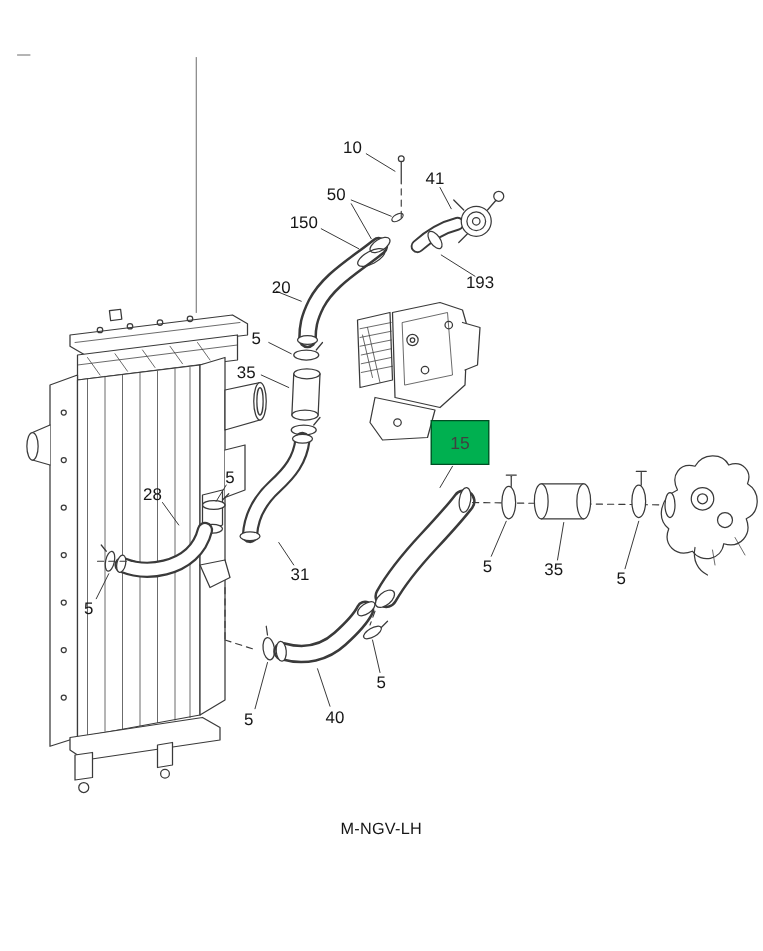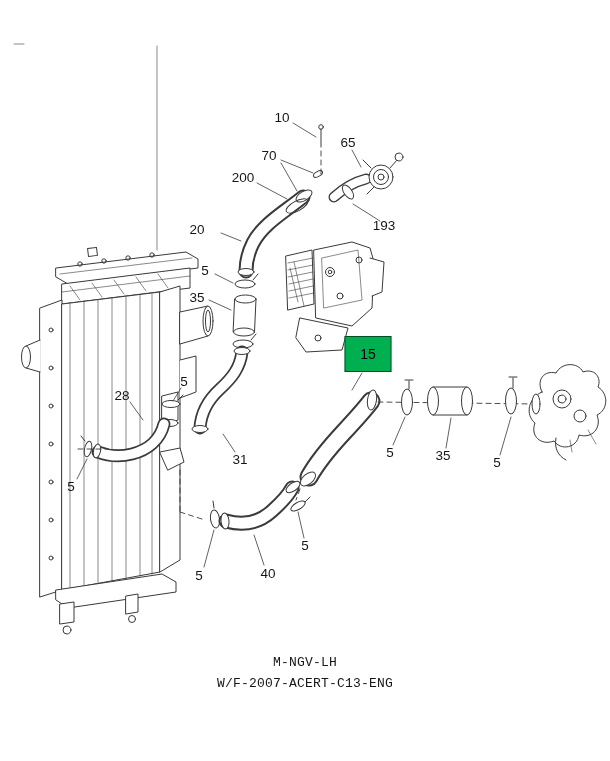--- a/index.html
+++ b/index.html
@@ -5,25 +5,25 @@
   * { margin:0; padding:0; box-sizing:border-box; }
   html,body { background:#ffffff; font-family:"Liberation Sans", sans-serif; }
   .stage { position:relative; width:610px; height:751px; background:#fff; overflow:hidden; }
   .stage > svg { position:absolute; left:0; top:0; }
   .callout {
     position:absolute; transform:translate(-50%,-50%);
     font-size:13.5px; color:#161616; white-space:nowrap; line-height:1;
   }
   .callout.highlight {
     width:47px; height:36px; display:flex; align-items:center; justify-content:center;
-    background:#00b050; border:1px solid rgba(0,0,0,0.55); font-size:14px; color:#000000;
+    background:#00b050; border:1px solid rgba(0,0,0,0.55); font-size:14px; color:#404040;
   }
   .captions {
     position:absolute; left:0; right:0; top:653px; text-align:center;
-    font-size:13px; color:#161616; line-height:1.6; letter-spacing:0.2px;font-family:Liberation Mono, monospace;
+    font-size:13px; color:#161616; line-height:1.6; letter-spacing:0.2px;
   }
   .ln   { fill:none; stroke:#3a3a3a; stroke-width:1; stroke-linecap:round; stroke-linejoin:round; }
   .thin { stroke-width:0.6; }
   .dash { stroke-dasharray:5 4; stroke-width:0.9; }
   .ldr  { stroke-width:0.8; }
   .wfill{ fill:#ffffff; }
 </style>
 </head>
 <body>
 
@@ -221,37 +221,36 @@
         <path d="M446 448 L451 418"></path>
         <path d="M500 455 L511 417"></path>
         <path d="M204 567 L214 530"></path>
         <path d="M264 565 L254 535"></path>
         <path d="M304 538 L298 512"></path>
       </g>
     </g>
   </svg>
 
   <div class="callout" style="left:282px;top:118px">10</div>
-  <div class="callout" style="left:348px;top:143px">65</div>
-  <div class="callout" style="left:269px;top:156px">70</div>
-  <div class="callout" style="left:243px;top:178px">200</div>
+  <div class="callout" style="left:348px;top:143px">41</div>
+  <div class="callout" style="left:269px;top:156px">50</div>
+  <div class="callout" style="left:243px;top:178px">150</div>
   <div class="callout" style="left:384px;top:226px">193</div>
-  <div class="callout" style="left:197px;top:230px">20</div>
+  <div class="callout" style="left:225px;top:230px">20</div>
   <div class="callout" style="left:205px;top:271px">5</div>
   <div class="callout" style="left:197px;top:298px">35</div>
   <div class="callout highlight" style="left: 368px; top: 354px; background: rgb(0, 176, 80);">15</div>
   <div class="callout" style="left:122px;top:396px">28</div>
   <div class="callout" style="left:184px;top:382px">5</div>
   <div class="callout" style="left:240px;top:460px">31</div>
   <div class="callout" style="left:71px;top:487px">5</div>
   <div class="callout" style="left:390px;top:453px">5</div>
   <div class="callout" style="left:443px;top:456px">35</div>
   <div class="callout" style="left:497px;top:463px">5</div>
   <div class="callout" style="left:199px;top:576px">5</div>
   <div class="callout" style="left:268px;top:574px">40</div>
   <div class="callout" style="left:305px;top:546px">5</div>
 
   <div class="captions">
     <div>M-NGV-LH</div>
-    <div>W/F-2007-ACERT-C13-ENG</div>
   </div>
 
 </div>
 
 </body></html>

